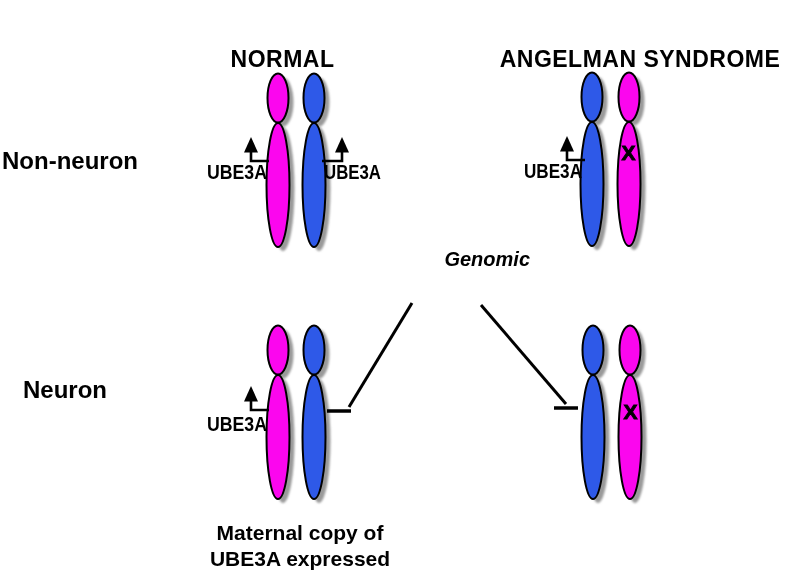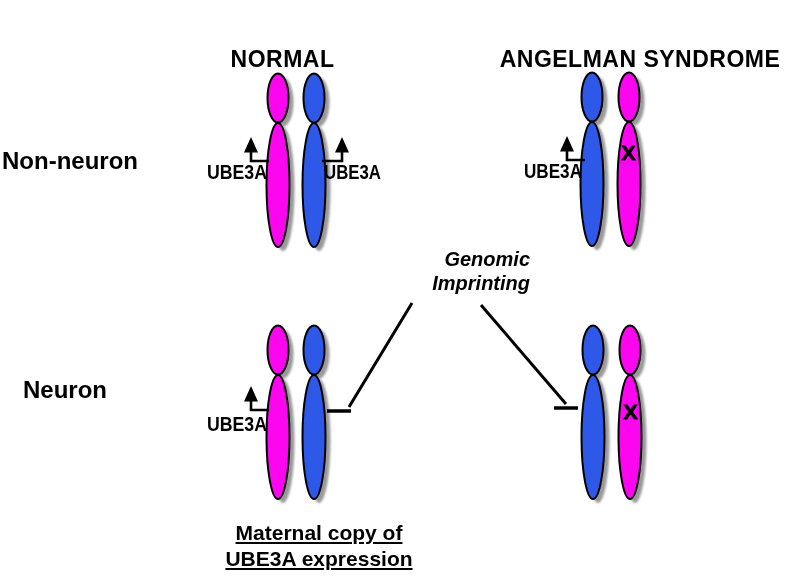--- a/index.html
+++ b/index.html
@@ -11,45 +11,44 @@
   .abs{position:absolute;}
   .col-header{top:0;font-size:23px;font-weight:bold;text-align:center;line-height:30px;letter-spacing:.5px;margin-top:44px;}
   .col-header.left{left:160px;width:245px;}
   .col-header.right{left:487px;width:306px;}
   .row-header{font-size:24px;font-weight:bold;line-height:26px;}
   .row-header.top{left:2px;top:148px;}
   .row-header.bottom{left:23px;top:377px;}
   .center-note{left:370px;top:247px;width:160px;text-align:right;
     font-size:20px;font-weight:bold;font-style:italic;line-height:24px;}
   .caption{top:520px;width:220px;text-align:center;font-size:21px;font-weight:bold;line-height:26px;}
-  .caption.normal{left:209px;text-decoration:underline;}
+  .caption.normal{left:190px;}
   .caption.angelman{left:512px;}
   .fig-svg{position:absolute;left:0;top:0;}
   .ube3a-label{font-family:"Liberation Sans","DejaVu Sans",sans-serif;font-size:21px;font-weight:bold;}
   .x-mark{font-family:"Liberation Sans","DejaVu Sans",sans-serif;font-size:21px;font-weight:bold;}
 </style>
 </head>
 <body>
 
 <div class="canvas">
 
   <div class="abs col-header left">NORMAL</div>
   <div class="abs col-header right">ANGELMAN SYNDROME</div>
 
   <div class="abs row-header bottom">Neuron</div>
   <div class="abs row-header top">Non-neuron</div>
 
   <div class="abs center-note">
     <div>Genomic</div>
-    <div>Imprinting</div>
   </div>
 
   <div class="abs caption normal">
     <div>Maternal copy of</div>
-    <div>UBE3A expression</div>
+    <div>UBE3A expressed</div>
   </div>
 
   <svg class="fig-svg" width="800" height="579" viewBox="0 0 800 579">
     <defs>
       <g id="chrom-shape">
         <ellipse cx="0" cy="25" rx="10.5" ry="24.5"></ellipse>
         <ellipse cx="0" cy="112" rx="11.5" ry="62"></ellipse>
       </g>
       <filter id="soft" x="-30%" y="-30%" width="160%" height="160%">
         <feGaussianBlur stdDeviation="1.3"></feGaussianBlur>

